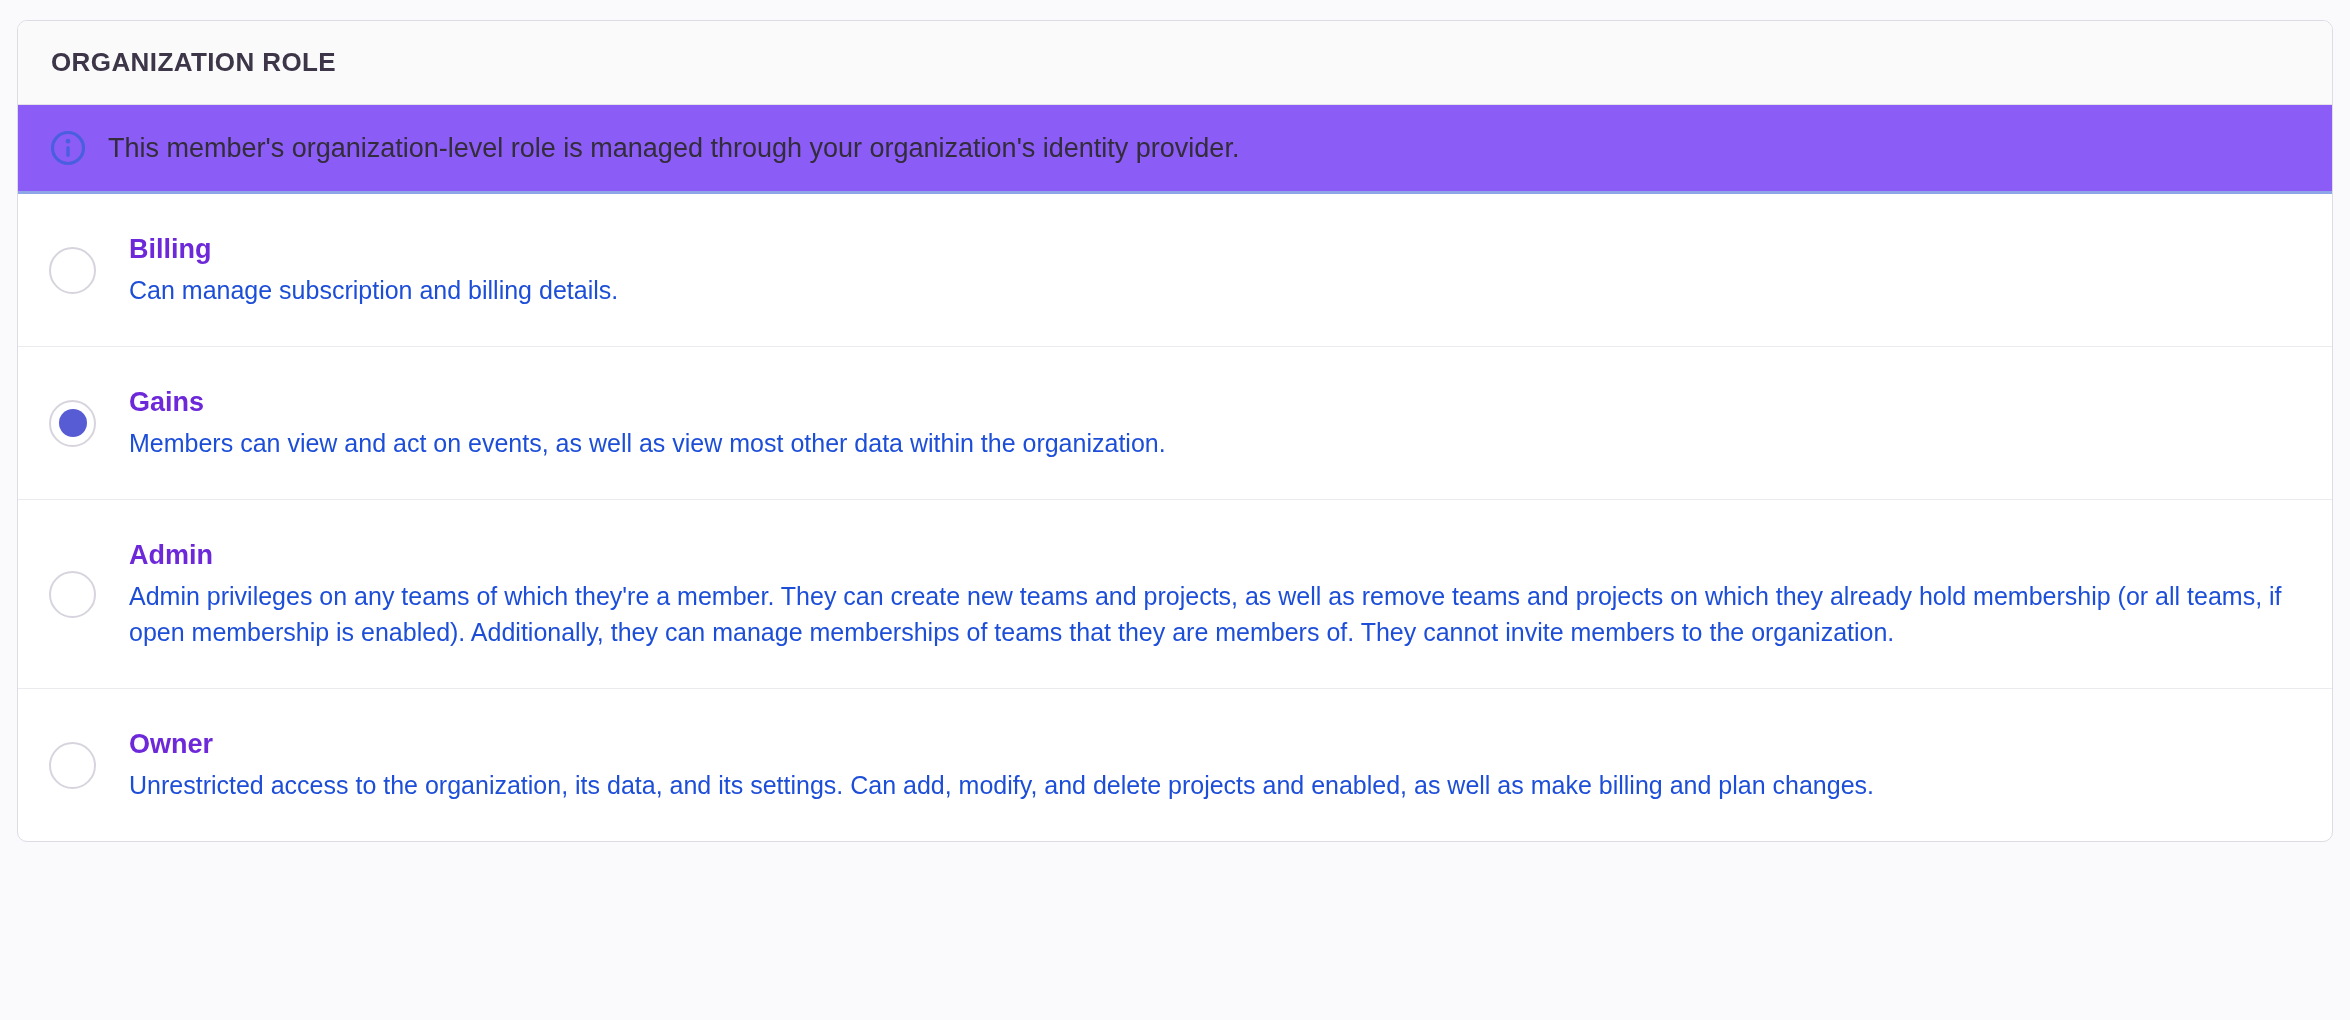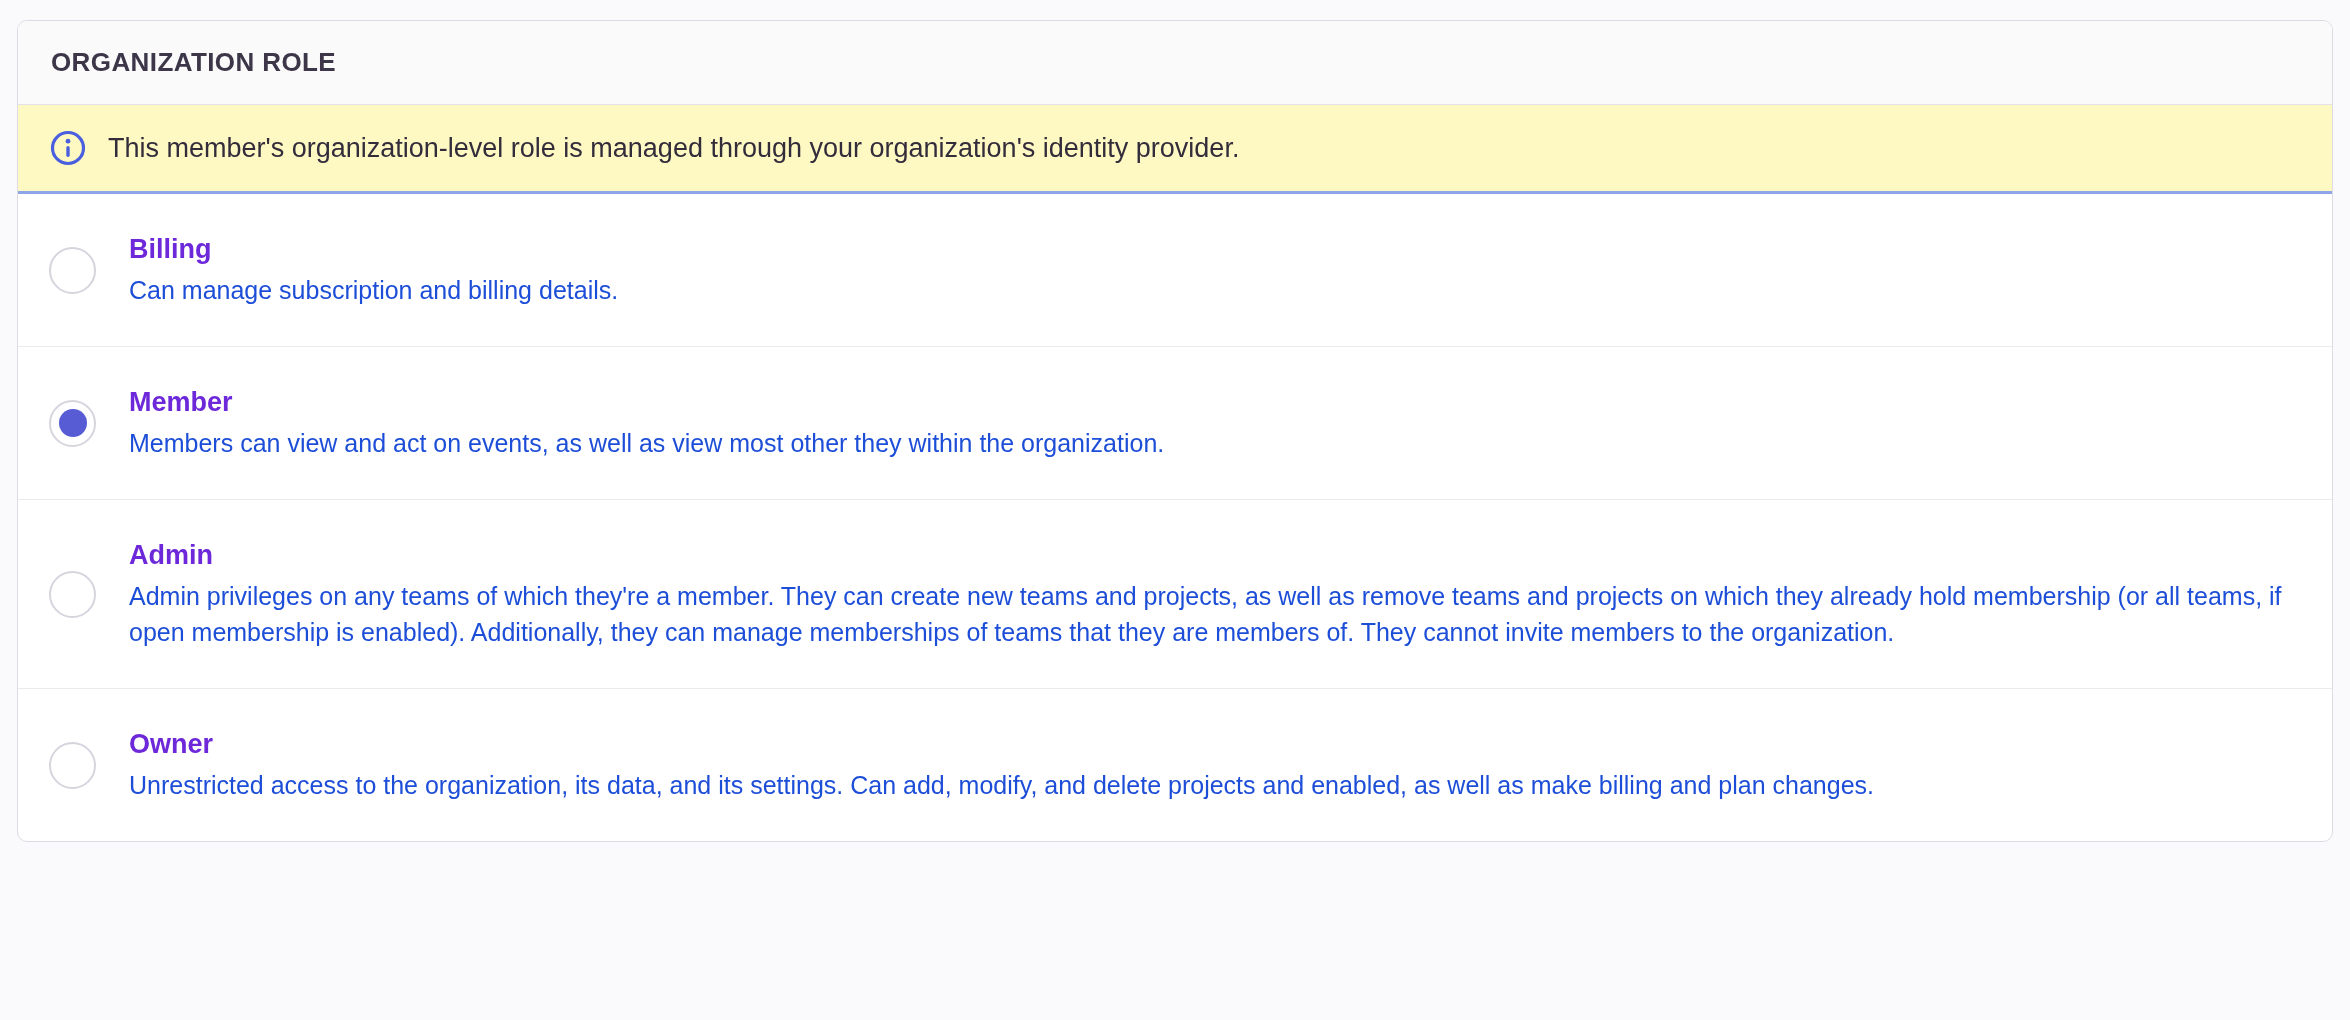--- a/index.html
+++ b/index.html
@@ -28,21 +28,21 @@
   }
   .panel-header h2 {
     font-size: 26px;
     font-weight: 700;
     letter-spacing: 0.4px;
     color: #3D3649;
     text-transform: uppercase;
   }
   .banner {
     min-height: 89px;
-    background: #fef9c3;
+    background: #8b5cf6;
     border-bottom: 3px solid #8FA5EA;
     display: flex;
     align-items: center;
     padding: 20px 45px 20px 31px;
   }
   .banner .icon-wrap {
     width: 38px; height: 38px;
     flex: none;
     margin-right: 21px;
     display: flex; align-items: center; justify-content: center;
@@ -121,22 +121,22 @@
       <span class="role-name">Billing</span>
       <span class="role-desc">Can manage subscription and billing details.</span>
     </span>
   </div>
 
   <div class="role-row">
     <span class="radio checked" role="radio" aria-checked="true">
       <span class="dot"></span>
     </span>
     <span class="role-text">
-      <span class="role-name">Member</span>
-      <span class="role-desc">Members can view and act on events, as well as view most other they within the organization.</span>
+      <span class="role-name">Gains</span>
+      <span class="role-desc">Members can view and act on events, as well as view most other data within the organization.</span>
     </span>
   </div>
 
   <div class="role-row">
     <span class="radio" role="radio" aria-checked="false">
       <span class="dot"></span>
     </span>
     <span class="role-text">
       <span class="role-name">Admin</span>
       <span class="role-desc">Admin privileges on any teams of which they're a member. They can create new teams and projects, as well as remove teams and projects on which they already hold membership (or all teams, if open membership is enabled). Additionally, they can manage memberships of teams that they are members of. They cannot invite members to the organization.</span>

